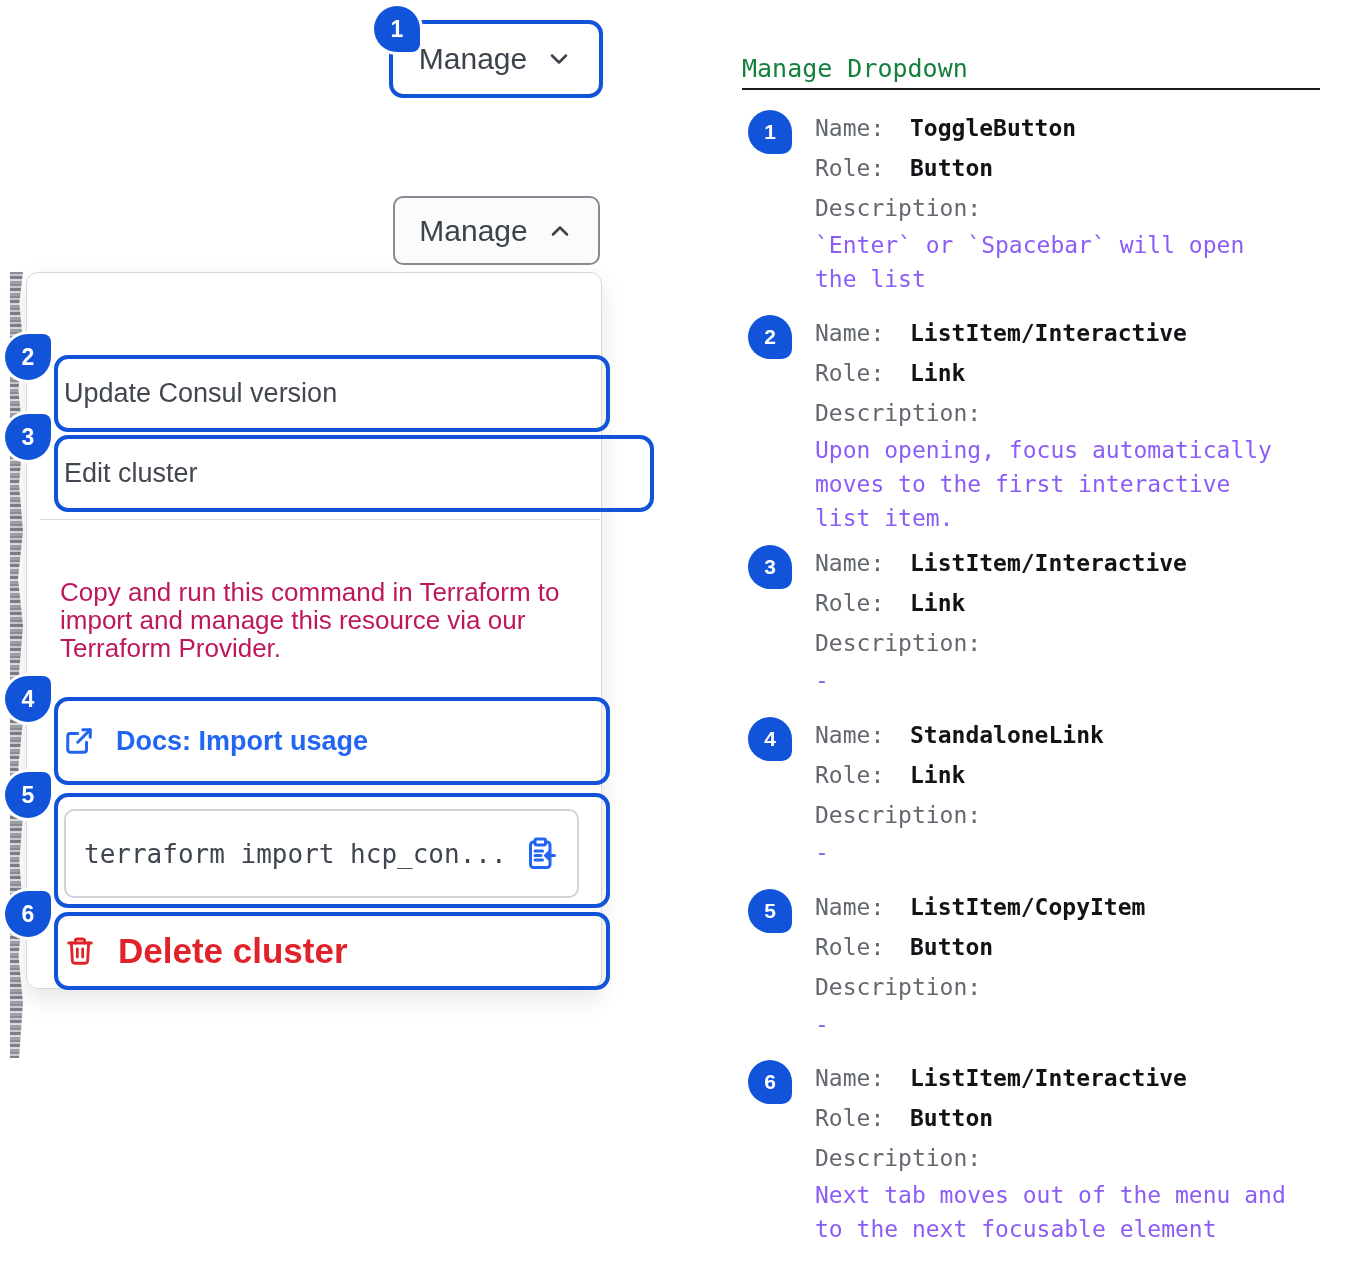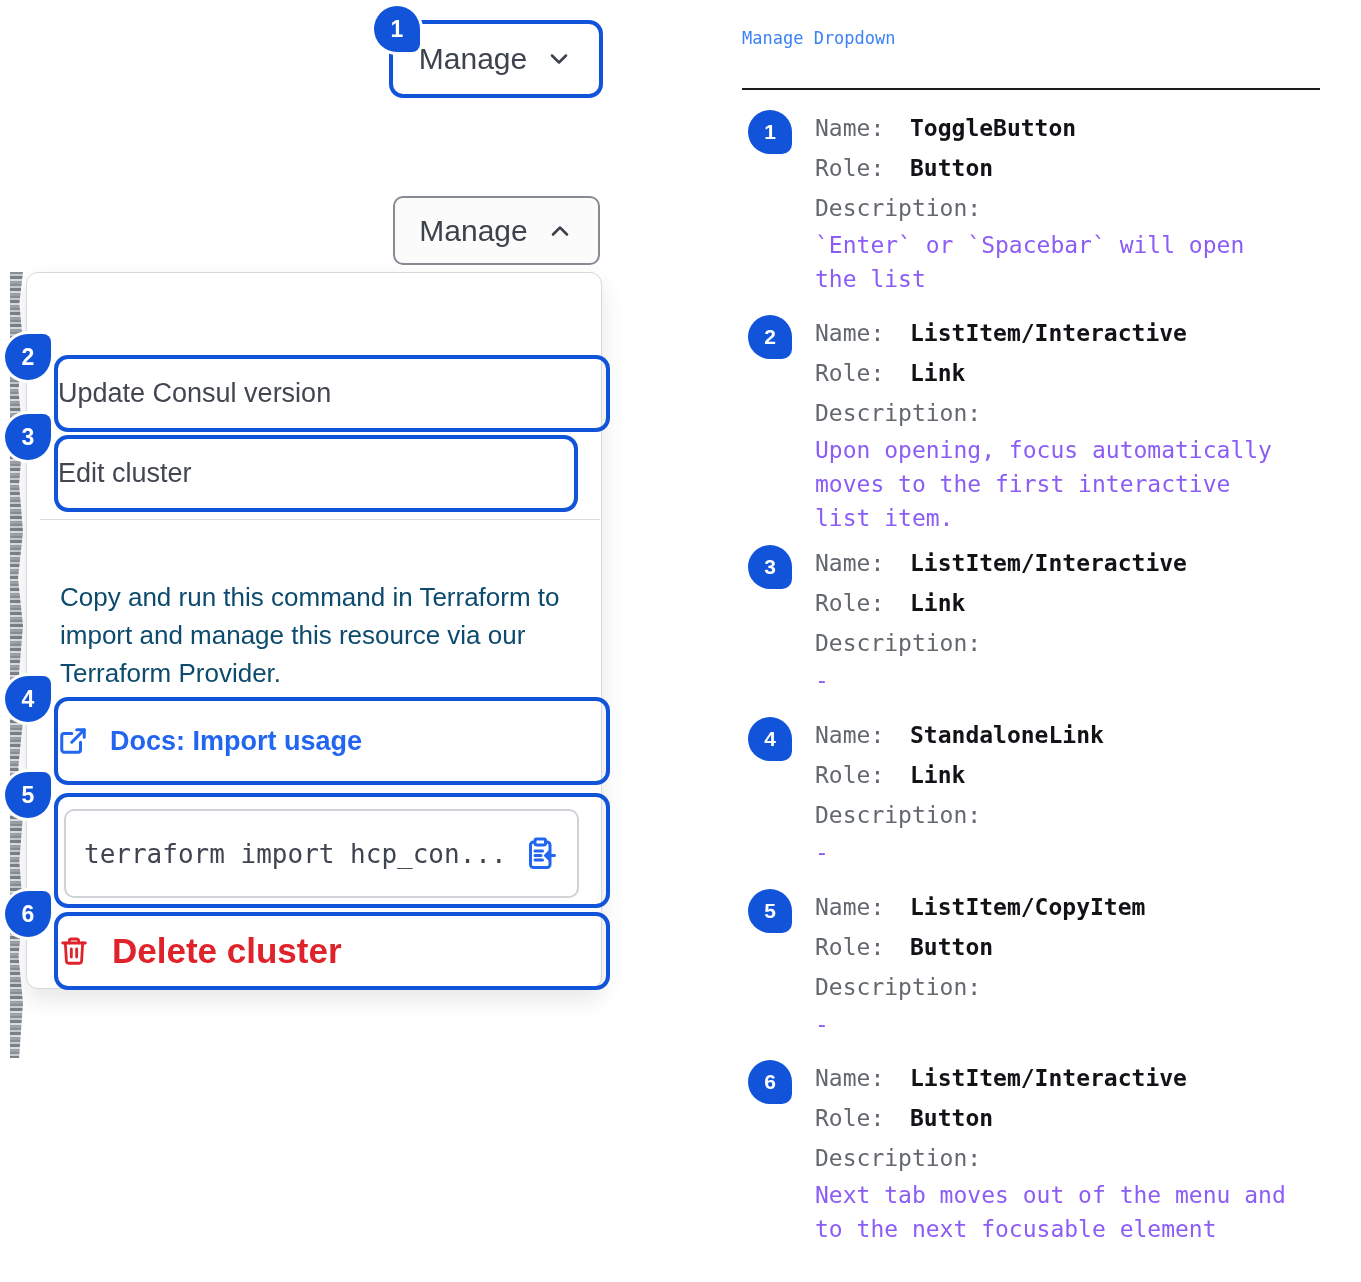--- a/index.html
+++ b/index.html
@@ -56,39 +56,39 @@
     position: absolute; left: 26px; top: 272px; width: 576px; height: 717px;
     background: #ffffff; border: 1px solid #d5d8dc; border-radius: 12px;
     box-shadow: 0 10px 24px rgba(0,0,0,0.10); z-index: 10;
   }
 
   .dd-abs { position: absolute; }
   .dd-version { left: 60px; top: 306px; font-size: 26px; font-weight: bold; color: #14171c; z-index: 15; }
   .dd-item-label { font-size: 27px; color: #414650; }
   .dd-divider { left: 40px; top: 519px; width: 560px; height: 1px; background: #d9dbdf; z-index: 15; }
   .dd-import-title { left: 60px; top: 540px; font-size: 26px; font-weight: bold; color: #14171c; z-index: 15; }
-  .dd-import-desc { left: 60px; top: 578px; width: 505px; font-size: 26px; line-height: 38px;
-                    color: #0c4a6e; z-index: 15; }
-
-  .dd-row { display: flex; align-items: center; height: 100%; padding-left: 0; gap: 22px; }
+  .dd-import-desc { left: 60px; top: 578px; width: 505px; font-size: 26px; line-height: 28px;
+                    color: #be185d; z-index: 15; }
+
+  .dd-row { display: flex; align-items: center; height: 100%; padding-left: 6px; gap: 22px; }
   .dd-link-label { font-size: 27px; font-weight: 600; color: #2265f1; }
   .dd-delete-label { font-size: 35px; font-weight: 600; color: #e0232b; }
 
   .code-box {
     position: absolute; left: 6px; top: 12px; width: 515px; height: 89px;
     border: 2px solid #cfd3d8; border-radius: 10px; background: #ffffff;
     display: flex; align-items: center; padding: 0 18px; gap: 14px;
   }
   .code-text { flex: 1; font-family: "DejaVu Sans Mono", monospace; font-size: 26px; color: #3f4550;
                white-space: nowrap; overflow: hidden; }
 
   
   .right-pane { position: absolute; left: 742px; top: 0; width: 600px; height: 1282px;
                 font-family: "DejaVu Sans Mono", monospace; }
-  .spec-title { position: absolute; left: 0; top: 28px; font-size: 17px; color: #3b82f6; }
+  .spec-title { position: absolute; left: 0; top: 54px; font-size: 25px; color: #15803d; }
   .spec-rule { position: absolute; left: 0; top: 88px; width: 578px; height: 2px; background: #1b1c1e; }
 
   .entry { position: absolute; left: 0; width: 580px; }
   .entry-badge {
     position: absolute; left: 6px; top: 2px; width: 44px; height: 44px;
     background: #1254d9; color: #ffffff; border-radius: 50% 50% 10px 50%;
     display: flex; align-items: center; justify-content: center;
     font-family: "Liberation Sans", sans-serif; font-size: 21px; font-weight: bold;
   }
   .entry-text { margin-left: 73px; width: 482px; }
@@ -128,21 +128,21 @@
 
 
     <div class="badge nib-tr" style="left:5px; top:334px;">2</div>
     <div class="focus-ring" style="left:54px; top:355px; width:556px; height:77px;">
       <div class="dd-row">
         <span class="dd-item-label">Update Consul version</span>
       </div>
     </div>
 
     <div class="badge nib-tr" style="left:5px; top:414px;">3</div>
-    <div class="focus-ring" style="left:54px; top:435px; width:524px; height:77px;">
+    <div class="focus-ring" style="left:54px; top:435px; width:600px; height:77px;">
       <div class="dd-row">
         <span class="dd-item-label">Edit cluster</span>
       </div>
     </div>
 
     <div class="dd-abs dd-divider"></div>
 
     <div class="dd-abs dd-import-desc">Copy and run this command in Terraform to import and manage this resource via our Terraform Provider.</div>
 
     <div class="badge nib-tr" style="left:5px; top:676px;">4</div>

